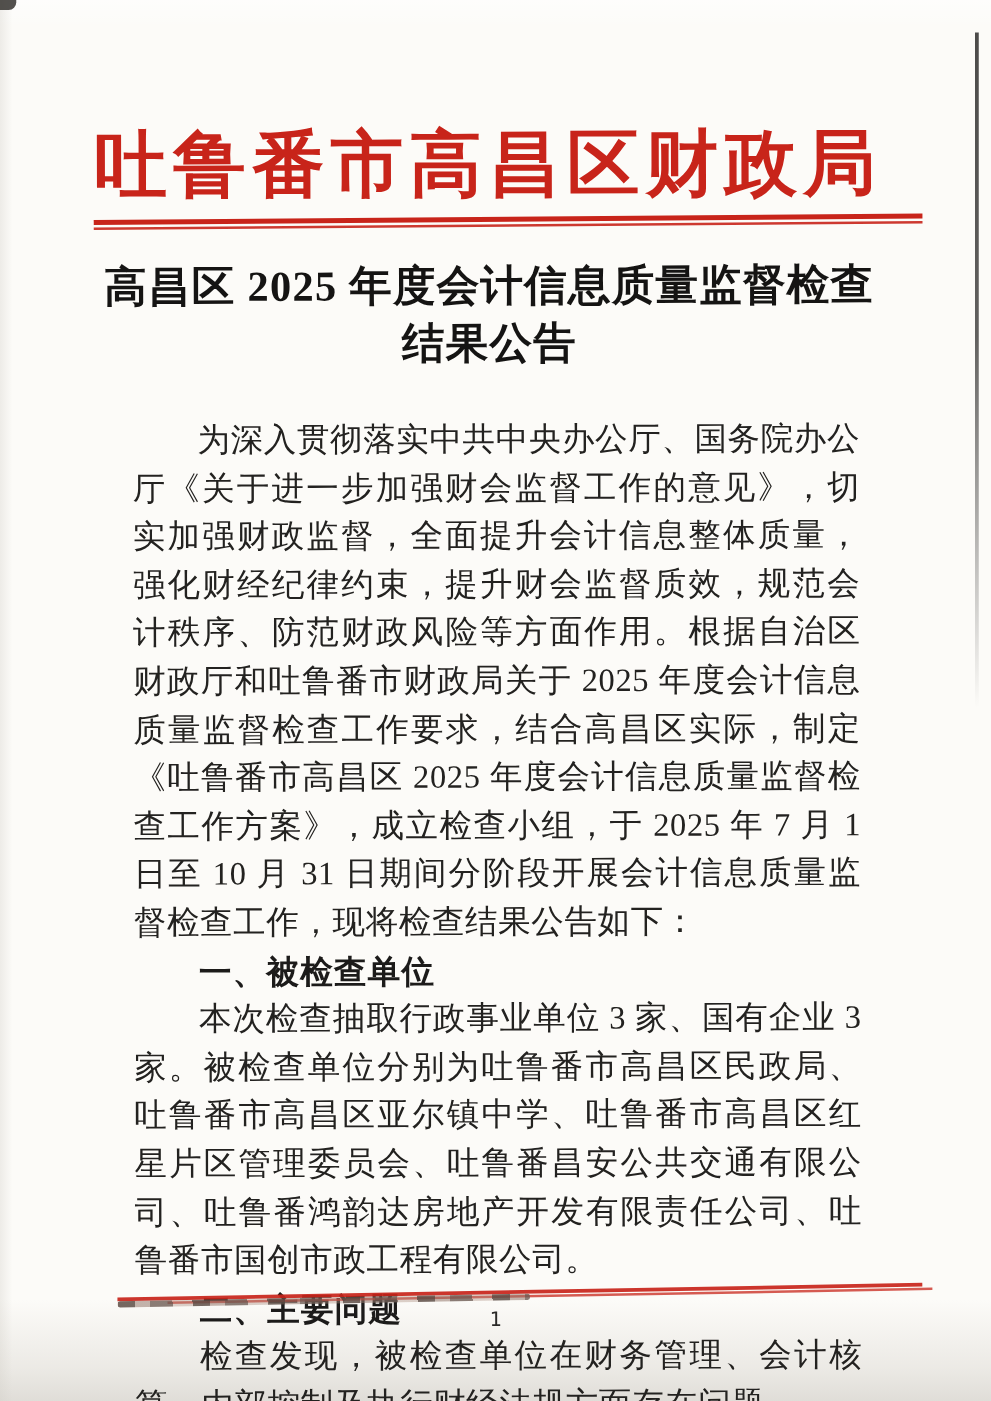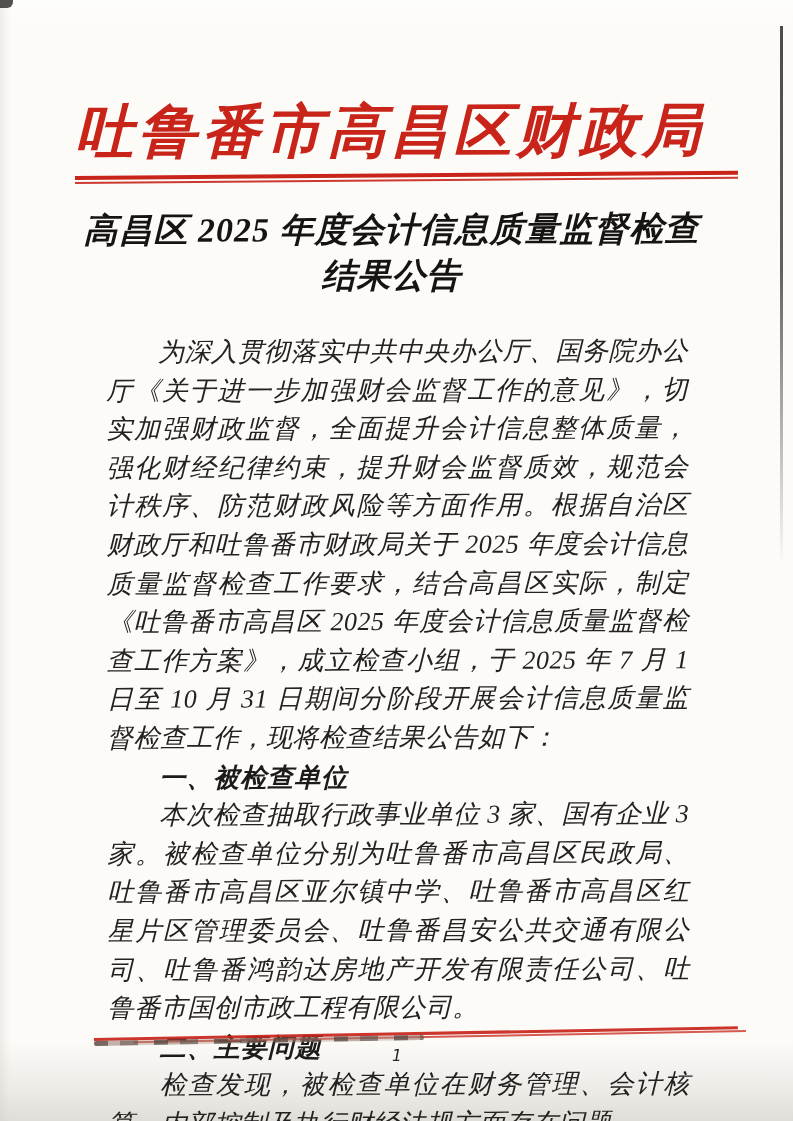--- a/index.html
+++ b/index.html
@@ -3,21 +3,20 @@
 <meta charset="utf-8">
 <style>
   html,body{margin:0;padding:0;background:#d9d7d3;}
   .scan{
     position:relative;
     width:793px;height:1121px;
     margin:0 auto;
     background:#fcfbf8;
     overflow:hidden;
     font-family:"Liberation Serif", serif;
-    font-style:italic;
   }
   
   .scan-shading{
     position:absolute;inset:0;pointer-events:none;
     background:
       linear-gradient(to right, rgba(210,207,200,.35) 0, rgba(210,207,200,0) 10px),
       linear-gradient(to bottom, rgba(255,255,255,.6) 0, rgba(255,255,255,0) 22px),
       linear-gradient(to bottom, rgba(216,213,207,0) 1040px, rgba(222,219,213,.55) 1095px, rgba(214,211,205,.75) 1121px);
   }
   .corner-nick{

